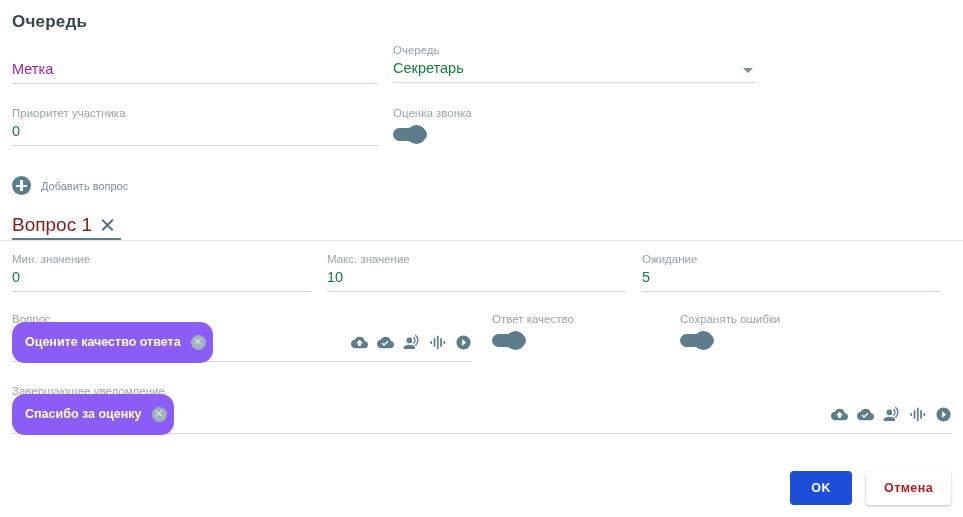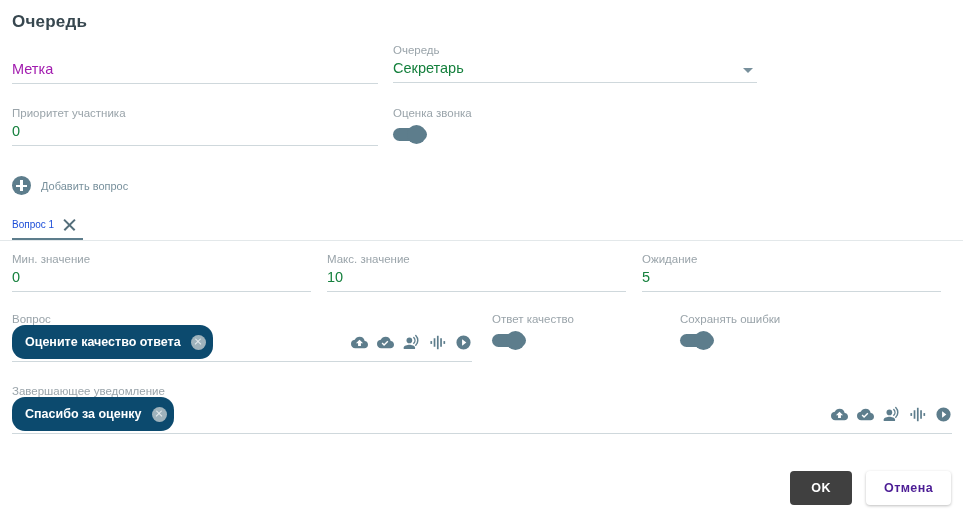--- a/index.html
+++ b/index.html
@@ -80,36 +80,36 @@
     width: 963px; height: 30px;
     border-bottom: 1px solid #e3e8ea;
   }
   .tab {
     position: absolute; left: 12px; top: 0;
     display: flex; align-items: center; gap: 8px;
     height: 29px; padding-right: 6px;
     border-bottom: 2px solid #5d7d8c;
     cursor: pointer;
   }
-  .tab-label { font-size: 10px; color: #1d4ed8; }
+  .tab-label { font-size: 19px; color: #7f1d1d; }
   .tab-close {
     width: 15px; height: 15px; position: relative; cursor: pointer;
   }
   .tab-close:before, .tab-close:after {
     content: ""; position: absolute; left: 0; top: 7px;
     width: 15px; height: 1.6px; background: #546e7a;
   }
   .tab-close:before { transform: rotate(45deg); }
   .tab-close:after  { transform: rotate(-45deg); }
 
   
   .chip {
     display: inline-flex; align-items: center;
-    height: 34px; padding: 0 7px 0 13px;
-    border-radius: 13px; background: #0c4a6e;
+    height: 41px; padding: 0 7px 0 13px;
+    border-radius: 13px; background: #8b5cf6;
     color: #ffffff; font-size: 12.5px; font-weight: bold;
     white-space: nowrap;
   }
   .chip-x {
     width: 15px; height: 15px; border-radius: 50%;
     background: #9fb3bc; margin-left: 10px;
     position: relative; flex: 0 0 auto; cursor: pointer;
   }
   .chip-x:before, .chip-x:after {
     content: ""; position: absolute; left: 3.5px; top: 6.8px;
@@ -123,23 +123,23 @@
   .icon-group svg { display: block; cursor: pointer; }
 
   
   .btn {
     height: 34px; min-width: 62px; border-radius: 4px;
     font-size: 12.5px; font-weight: bold; letter-spacing: .4px;
     display: inline-flex; align-items: center; justify-content: center;
     cursor: pointer; border: none; padding: 0 18px;
     font-family: "Liberation Sans", sans-serif;
   }
-  .btn-primary { background: #404040; color: #ffffff; }
+  .btn-primary { background: #1d4ed8; color: #ffffff; }
   .btn-secondary {
-    background: #ffffff; color: #4c1d95;
+    background: #ffffff; color: #b91c1c;
     box-shadow: 0 1px 3px rgba(0,0,0,.26);
   }
   .footer {
     position: absolute; right: 12px; top: 471px;
     display: flex; gap: 14px; align-items: center;
   }
 </style>
 </head>
 <body>
 

